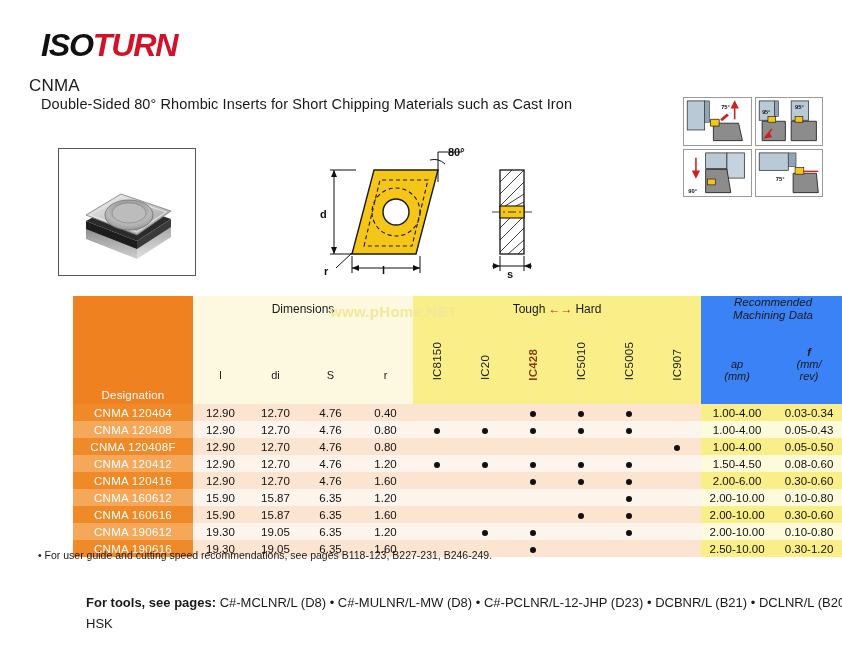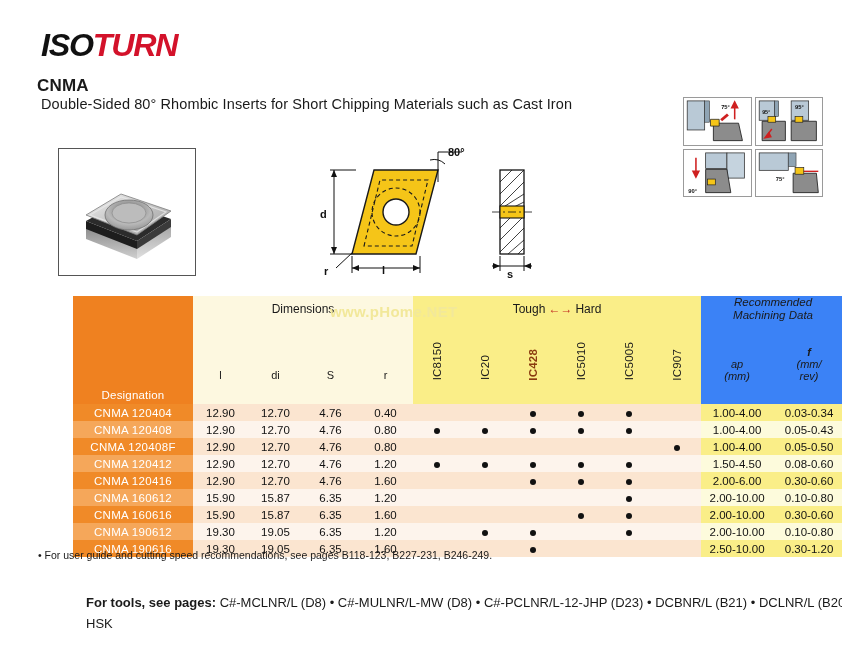--- a/index.html
+++ b/index.html
@@ -29,23 +29,23 @@
     white-space: nowrap;
     transform: scaleX(1.04);
     transform-origin: left center;
   }
   #logo .iso { color: #111111; }
   #logo .turn { color: #d3122a; }
 
   
   #title {
     position: absolute;
-    left: 37px; top: 76px;
+    left: 29px; top: 76px;
     font-size: 17px;
-    font-weight: bold;
+    font-weight: normal;
     color: #1a1a1a;
     letter-spacing: 0.2px;
     text-align: center;
   }
   #subtitle {
     position: absolute;
     left: 41px; top: 96px;
     font-size: 14.5px;
     color: #1a1a1a;
     letter-spacing: 0.1px;

